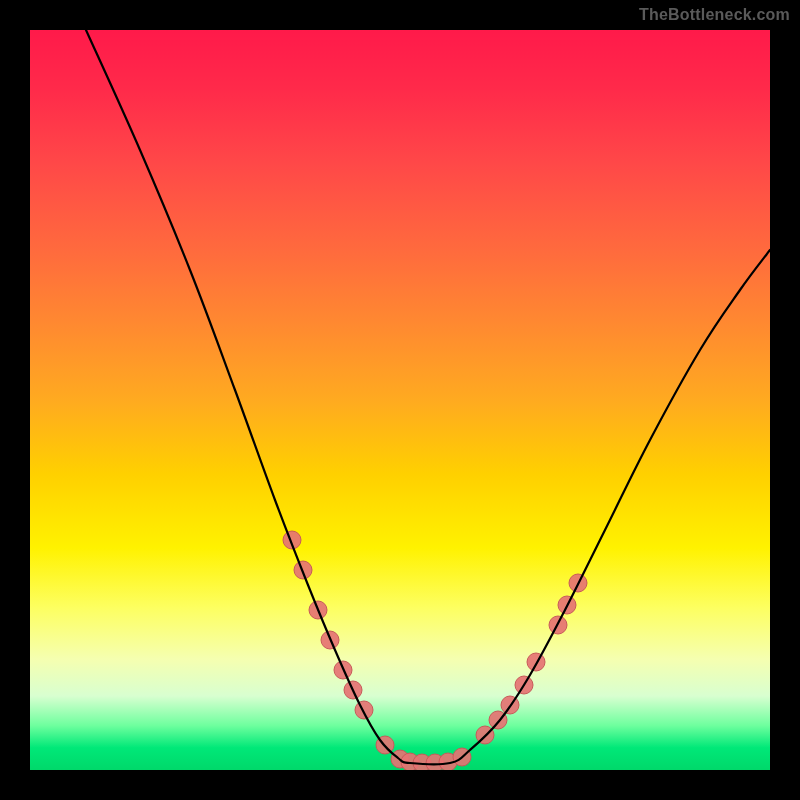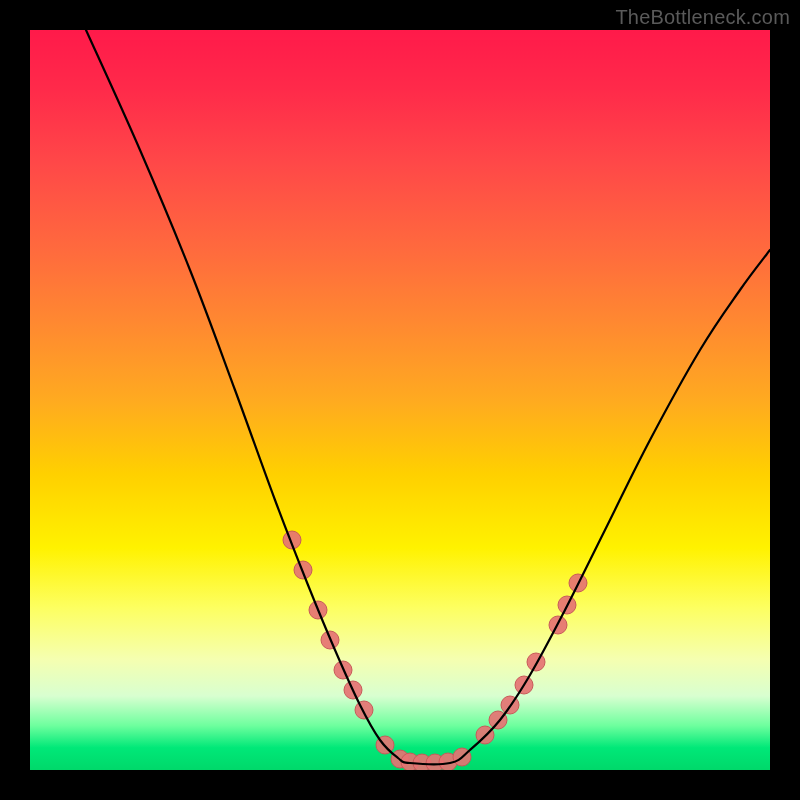--- a/index.html
+++ b/index.html
@@ -31,23 +31,23 @@
       #6eff9e 94%,
       #00e878 97%,
       #00d86a 100%
     );
   }
   .watermark {
     position: absolute;
     top: 6px;
     right: 10px;
     font-family: Arial, Helvetica, sans-serif;
-    font-size: 20px;
+    font-size: 16px;
     color: #5a5a5a;
-    font-weight: 400;
+    font-weight: 700;
     letter-spacing: 0.2px;
   }
   svg.curve-layer {
     position: absolute;
     left: 0;
     top: 0;
     width: 740px;
     height: 740px;
   }
 </style>

